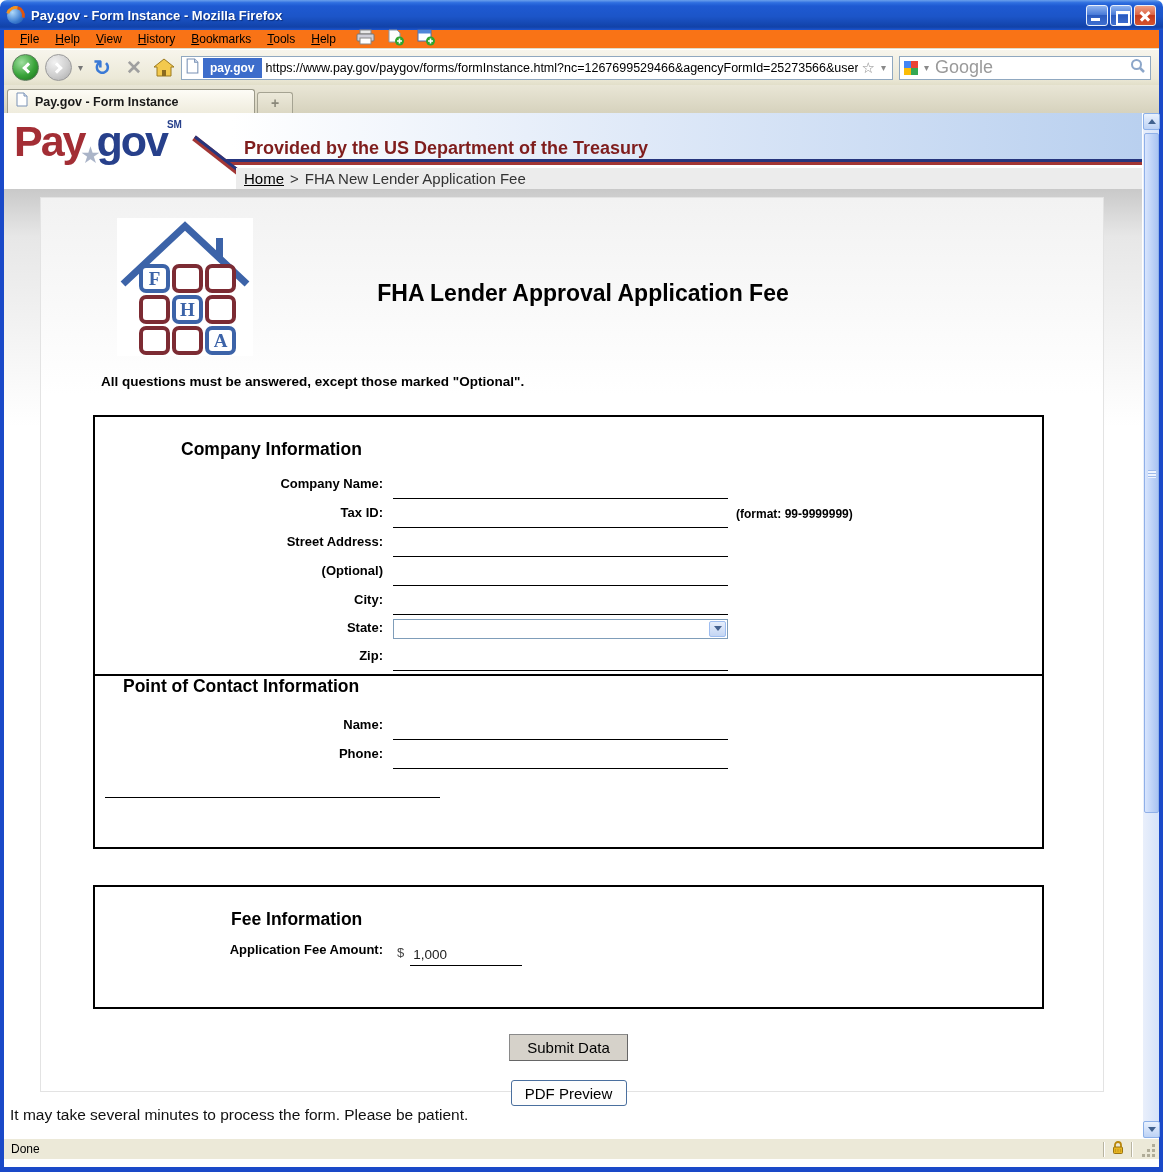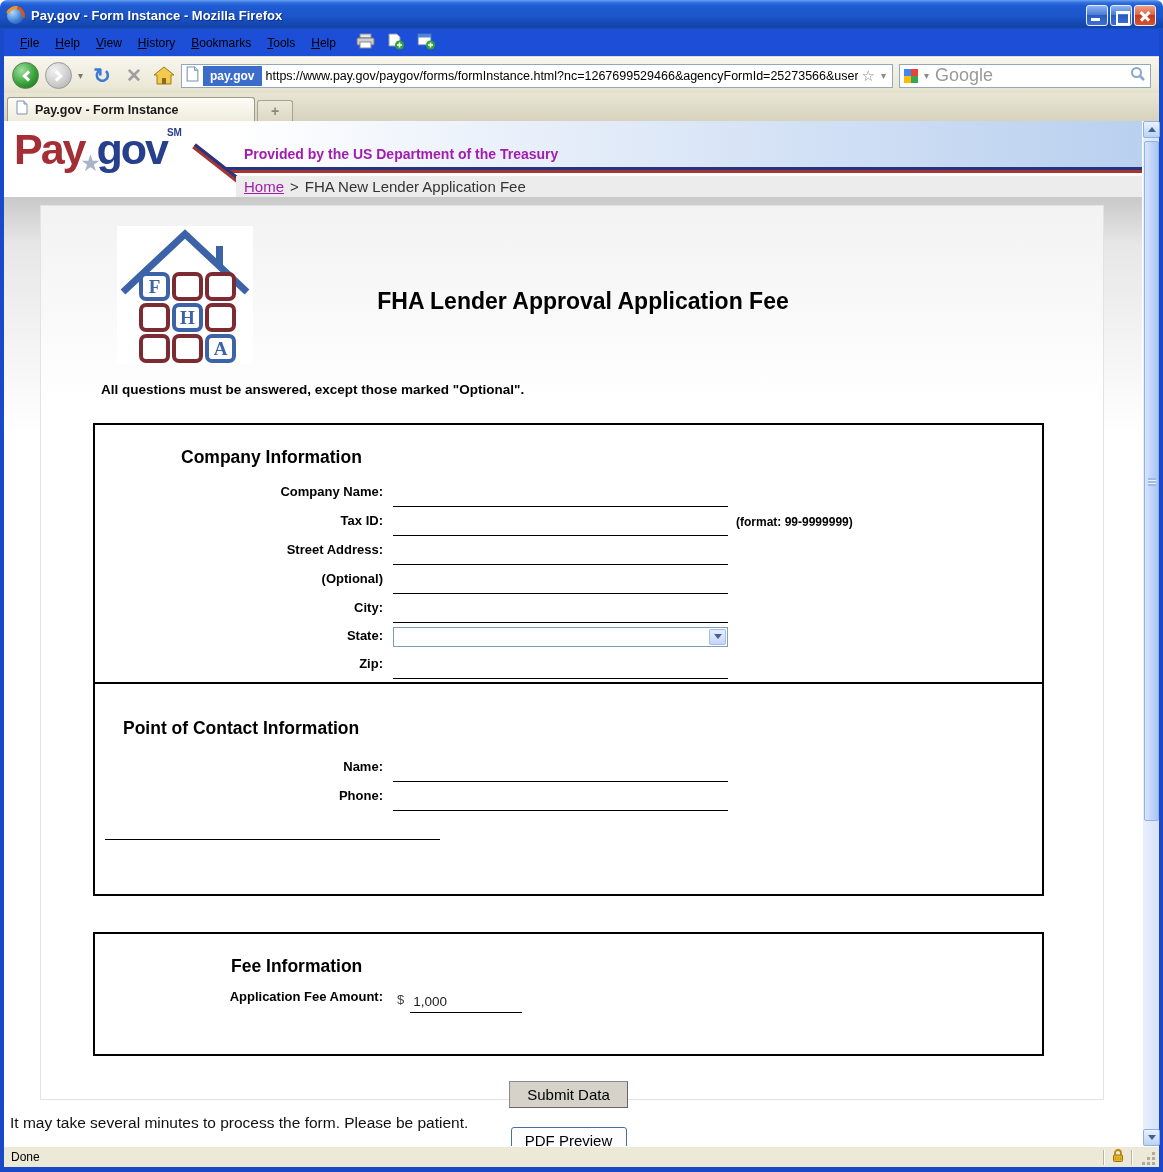--- a/index.html
+++ b/index.html
@@ -25,21 +25,21 @@
   .wbtn.max::after { content:""; position:absolute; left:5px; top:5px; width:10px; height:9px; border:2px solid #fff; border-top-width:3px; }
   .wbtn.close::before, .wbtn.close::after { content:""; position:absolute; left:4px; top:9px; width:12px; height:2.5px; background:#fff; }
   .wbtn.close::before { transform:rotate(45deg); }
   .wbtn.close::after  { transform:rotate(-45deg); }
 
   
   .frame { flex:1; display:flex; flex-direction:column; border-left:4px solid #1a49c8; border-right:4px solid #1a49c8; }
   .bottombar { height:5px; flex:none; background:#1a49c8; }
 
   
-  .menubar { height:27px; flex:none; background:#1d4ed8; display:flex; align-items:center; padding:0 8px; border-bottom:1px solid #e0dcc8;}
+  .menubar { height:19px; flex:none; background:#f97316; display:flex; align-items:center; padding:0 8px; border-bottom:1px solid #e0dcc8;}
   .menu-item { display:inline-block; font-size:12px; color:#000; padding:3px 8px; }
   .menu-item::first-letter { text-decoration:underline; }
   .mb-icons { display:flex; gap:12px; margin-left:12px; align-items:center; }
 
   
   .navbar { height:36px; flex:none; display:flex; align-items:center; gap:6px; padding:0 8px;
     background:linear-gradient(180deg,#f7f5ec 0%,#ece9d8 80%,#e2dfc9 100%); border-top:1px solid #fff; }
   .navbtn { display:flex; align-items:center; justify-content:center; flex:none; }
   .circle { width:27px; height:27px; border-radius:50%; border:1px solid #5a7a5a; display:flex; align-items:center; justify-content:center; }
   .back { background:radial-gradient(circle at 35% 30%, #9fe09f 0%, #39a339 55%, #176d17 100%); }
@@ -77,22 +77,22 @@
   
   .contentrow { height:1025px; flex:none; display:flex; }
   .content { width:1138px; flex:none; background:#fff; display:flex; flex-direction:column; overflow:hidden; }
 
   
   .site-header { position:relative; height:76px; flex:none; background:#fff; }
   .hdr-grad { position:absolute; left:228px; right:0; top:0; height:46px; background:linear-gradient(90deg,#ffffff 0%,#dfe9f8 45%,#b9d0ef 100%); }
   .hdr-stripe { position:absolute; left:220px; right:0; top:46px; height:6px; background:#a23634; border-top:3px solid #26357d; }
   .hdr-diag { position:absolute; left:180px; top:57px; width:56px; height:6px; background:#a23634; border-top:3px solid #26357d; transform:rotate(38deg); transform-origin:right top; }
   .hdr-crumbbar { position:absolute; left:232px; right:0; top:55px; bottom:0; background:#ececec; display:flex; align-items:center; gap:6px; padding-left:8px; font-size:15px; color:#333; }
-  .crumb-home { color:#a21caf; text-decoration:underline; }
-  .hdr-tagline { position:absolute; left:240px; top:25px; font-weight:bold; font-size:14px; color:#a21caf; }
+  .crumb-home { color:#000000; text-decoration:underline; }
+  .hdr-tagline { position:absolute; left:240px; top:25px; font-weight:bold; font-size:18px; color:#7f1d1d; }
   .logo { position:absolute; left:10px; top:4px; font-weight:bold; font-size:43px; letter-spacing:-2px; white-space:nowrap; }
   .logo .pay { color:#a32e35; }
   .logo .gov { color:#27408b; }
   .logo .lstar { color:#aab4c8; font-size:20px; vertical-align:-6px; letter-spacing:0; margin:0 -3px; }
   .logo sup { font-size:10px; color:#27408b; letter-spacing:0; vertical-align:28px; }
 
   
   .main { flex:1; background:linear-gradient(180deg,#c9c9c9 0%,#e7e7e7 5%,#ffffff 25%); overflow:hidden; }
   .card { margin:8px 16px 0 36px; width:1064px; height:895px; background:linear-gradient(180deg,#f2f2f2 0%,#ffffff 22%);
     border:1px solid #e3e3e3; padding-top:20px; }
@@ -105,21 +105,21 @@
     font-family:"Liberation Serif", serif; font-weight:bold; font-size:19px; color:#3c63a8; }
   .blk.blue { border-color:#3c63a8; }
   .page-title { width:660px; text-align:center; padding-top:62px; font-size:23px; font-weight:bold; color:#000; }
 
   .instructions { margin:18px 0 0 60px; font-weight:bold; font-size:13.5px; }
 
   .formwrap { margin:26px 0 0 52px; width:951px; }
   .fbox { border:2px solid #000; width:951px; }
   .fbox + .fbox { margin-top:-2px; }
   .fbox.b1 { height:261px; padding-top:22px; }
-  .fbox.b2 { height:214px; padding-top:34px; }
+  .fbox.b2 { height:175px; }
   .fbox.b3 { height:124px; padding-top:22px;margin-top:36px; }
   .fb-title { font-size:17.5px; font-weight:bold; }
   .b1 .fb-title { margin-left:86px; margin-bottom:10px; }
   .b2 .fb-title { margin-left:28px; margin-bottom:14px; }
   .b3 .fb-title { margin-left:136px; margin-bottom:6px; }
 
   .frow { display:flex; align-items:flex-end; height:29px; }
   .flabel { width:288px; text-align:right; font-weight:bold; font-size:13px; padding-bottom:8px; flex:none; }
   .fline { width:335px; height:22px; border:none; border-bottom:1px solid #000; background:transparent; margin-left:10px;
     font-size:13.5px; padding:0 3px; outline:none; font-family:"Liberation Sans",sans-serif; flex:none; }

